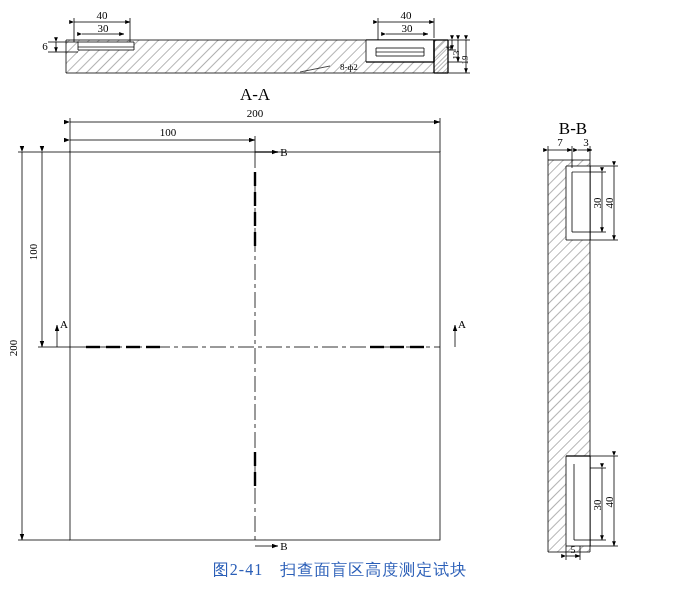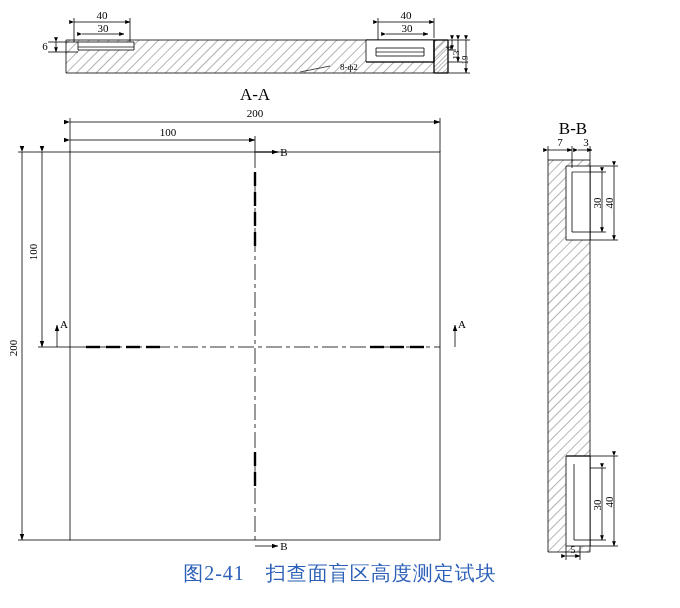--- a/index.html
+++ b/index.html
@@ -11,21 +11,21 @@
     overflow:hidden;
   }
   #stage{position:absolute;left:0;top:0;width:680px;height:608px;}
   svg{display:block;}
   .cap{
     position:absolute;
     width:100%;
     text-align:center;
     color:#2b5fb8;
     font-family:"Liberation Serif", serif;
-    font-size:20px;
+    font-size:16px;
     letter-spacing:1px;
   }
   .lbl{
     font-family:"Liberation Serif", serif;
     fill:#000;
   }
 </style>
 </head>
 <body>
 

